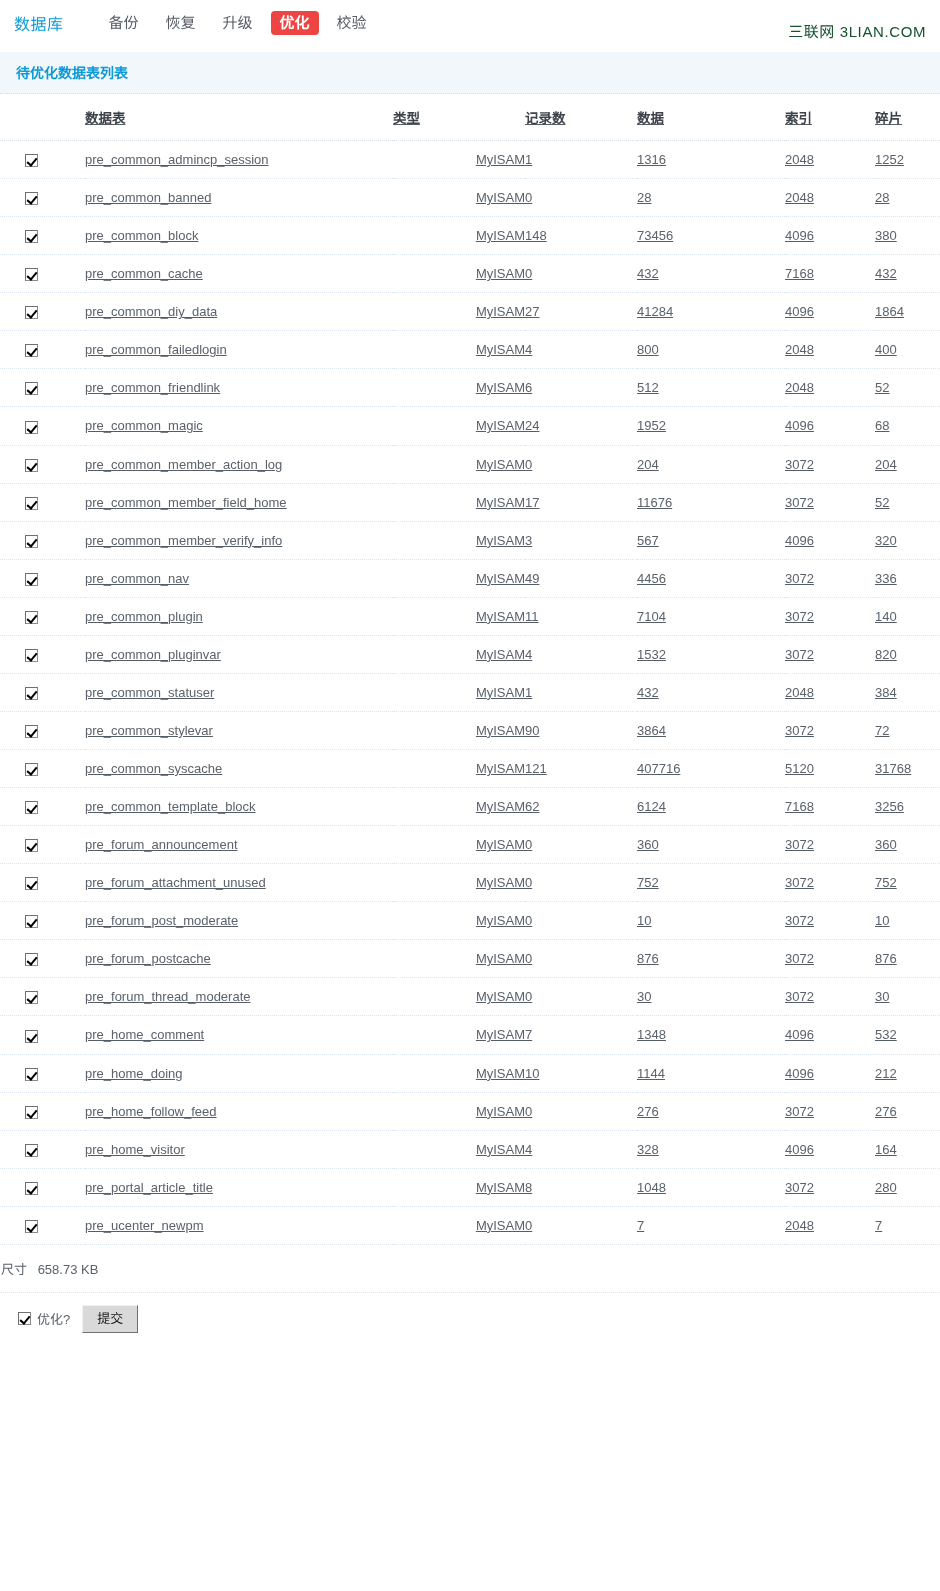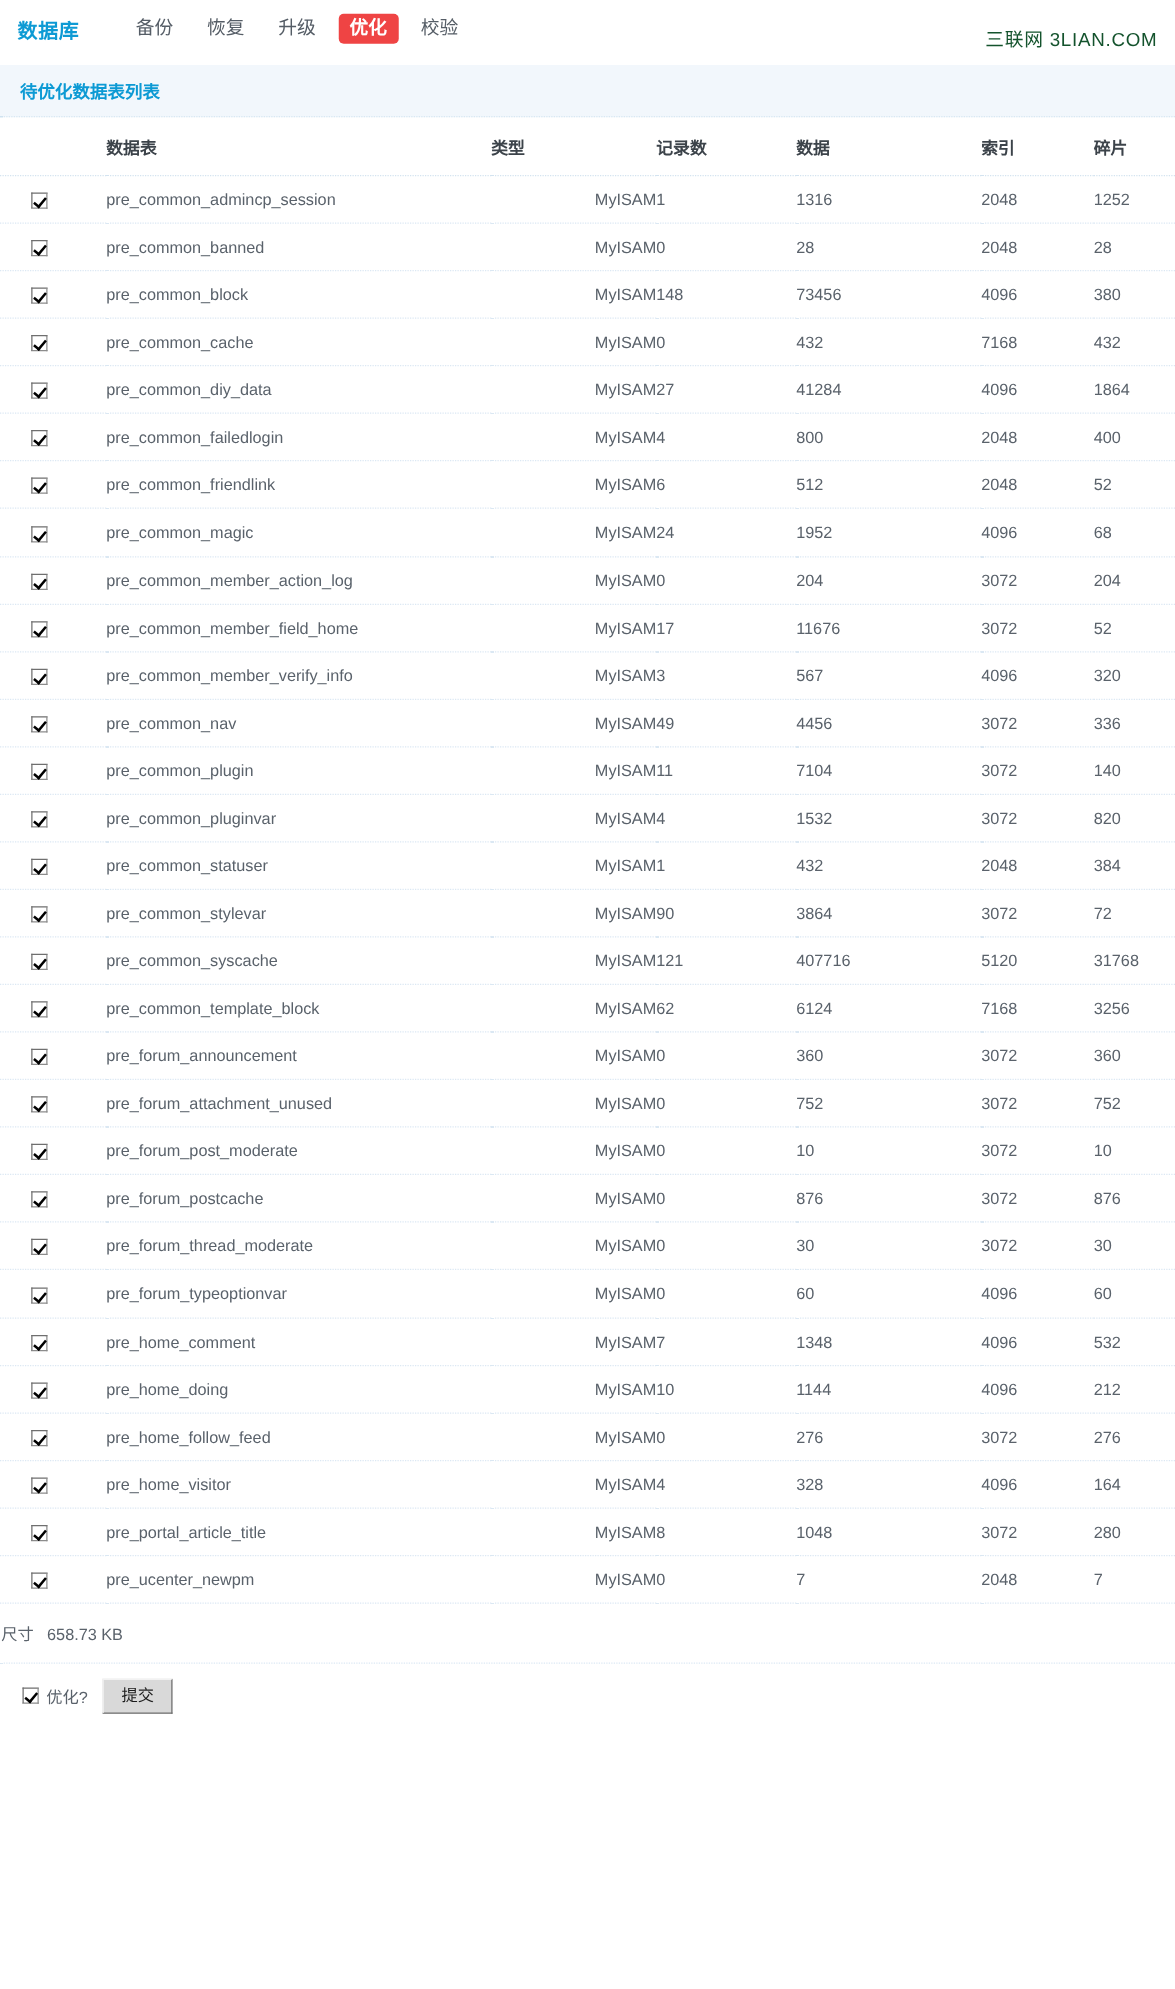--- a/index.html
+++ b/index.html
@@ -28,21 +28,21 @@
   .nav {
     display: flex;
     align-items: center;
     height: 46px;
     padding-left: 14px;
     box-sizing: border-box;
   }
   .nav-brand {
     color: #0d9ad4;
     font-size: 16px;
-    font-weight: bold;
+    font-weight: normal;
     letter-spacing: 0.5px;
     margin-right: 36px;
   }
   .nav-item {
     color: #555d66;
     font-size: 15px;
     padding: 3px 9px;
     margin-right: 9px;
     border-radius: 4px;
     cursor: pointer;
@@ -76,20 +76,21 @@
     font-weight: bold;
     border-bottom: 1px dotted #cfe2f0;
     margin-top: 6px;
   }
 
   
   table.dblist {
     width: 940px;
     border-collapse: collapse;
     table-layout: fixed;
+    text-decoration: underline;
   }
   table.dblist th {
     font-weight: bold;
     color: #3c434a;
     font-size: 13.5px;
     text-align: left;
     padding: 13px 0 13px 0;
     border-bottom: 1px dotted #d3e3f0;
     background: #ffffff;
   }
@@ -400,29 +401,20 @@
         <td class="col-chk"><span class="wincheck"></span></td>
         <td class="col-name">pre_forum_thread_moderate</td>
         <td class="col-type">MyISAM</td>
         <td class="col-rows">0</td>
         <td class="col-data">30</td>
         <td class="col-index">3072</td>
         <td class="col-frag">30</td>
       </tr>
       <tr>
         <td class="col-chk"><span class="wincheck"></span></td>
-        <td class="col-name">pre_forum_typeoptionvar</td>
-        <td class="col-type">MyISAM</td>
-        <td class="col-rows">0</td>
-        <td class="col-data">60</td>
-        <td class="col-index">4096</td>
-        <td class="col-frag">60</td>
-      </tr>
-      <tr>
-        <td class="col-chk"><span class="wincheck"></span></td>
         <td class="col-name">pre_home_comment</td>
         <td class="col-type">MyISAM</td>
         <td class="col-rows">7</td>
         <td class="col-data">1348</td>
         <td class="col-index">4096</td>
         <td class="col-frag">532</td>
       </tr>
       <tr>
         <td class="col-chk"><span class="wincheck"></span></td>
         <td class="col-name">pre_home_doing</td>

